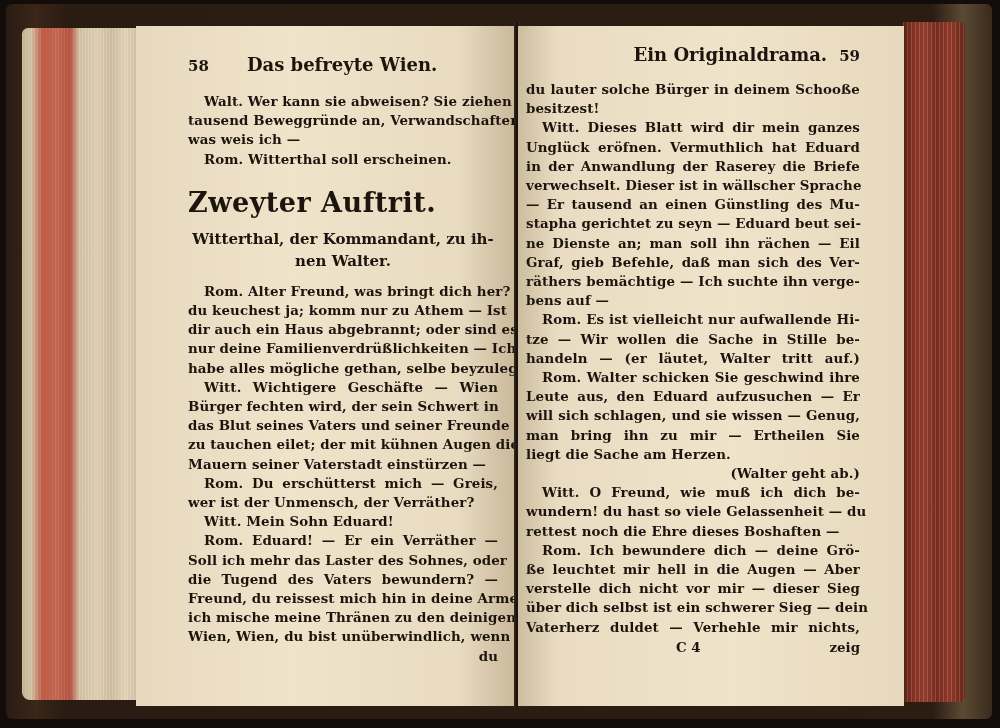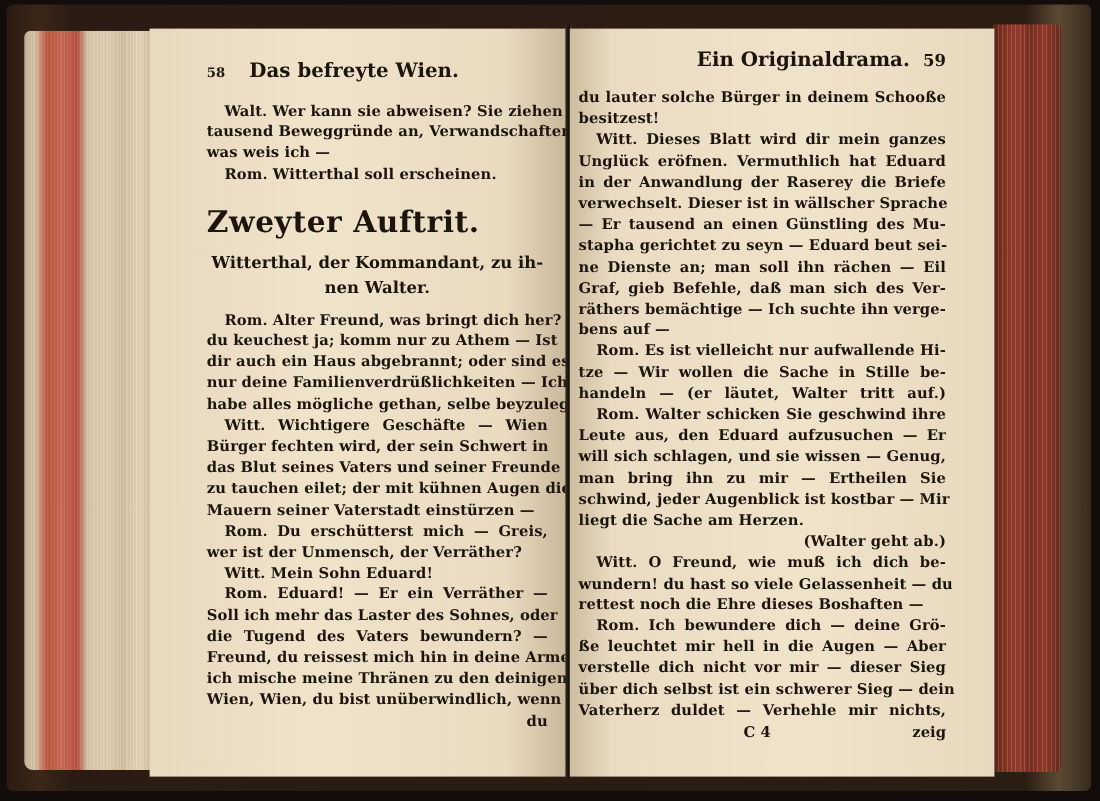--- a/index.html
+++ b/index.html
@@ -45,21 +45,21 @@
       background: linear-gradient(90deg, #cdbd9f 0%, #e9dcc2 10%, #efe3ca 55%, #e7d9bd 100%);
     }
     .gutter {
       position: absolute; left: 514px; top: 22px; width: 6px; height: 686px;
       background: linear-gradient(90deg, #3a2a1e, #15100c, #3a2a1e);
     }
     .running-head {
       display: flex; align-items: baseline; font-size: 18px; font-weight: bold;
       margin-bottom: 14px; height: 24px;
     }
-    .page-left .running-head .num { margin-right: 22px; font-size: 12px; }
+    .page-left .running-head .num { margin-right: 38px; font-size: 15px; }
     .page-right .running-head { justify-content: flex-end; margin-bottom: 12px; }
     .page-right .running-head .num { margin-left: 12px; font-size: 15px; }
     .line {
       font-size: 13.4px; line-height: 19.2px; white-space: nowrap;
       letter-spacing: 0.1px; text-align: justify; text-align-last: justify;
       font-weight: bold;
     }
     .line.indent { padding-left: 16px; }
     .line.last { text-align-last: left; }
     .line.right { text-align: center; text-align-last: right; }
@@ -141,21 +141,20 @@
   <div class="line">Graf, gieb Befehle, daß man sich des Ver-</div>
   <div class="line">räthers bemächtige — Ich suchte ihn verge-</div>
   <div class="line last">bens auf —</div>
   <div class="line indent">Rom. Es ist vielleicht nur aufwallende Hi-</div>
   <div class="line">tze — Wir wollen die Sache in Stille be-</div>
   <div class="line">handeln — (er läutet, Walter tritt auf.)</div>
   <div class="line indent">Rom. Walter schicken Sie geschwind ihre</div>
   <div class="line">Leute aus, den Eduard aufzusuchen — Er</div>
   <div class="line">will sich schlagen, und sie wissen — Genug,</div>
   <div class="line">man bring ihn zu mir — Ertheilen Sie</div>
-  <div class="line">schwind, jeder Augenblick ist kostbar — Mir</div>
   <div class="line last">liegt die Sache am Herzen.</div>
   <div class="line right">(Walter geht ab.)</div>
   <div class="line indent">Witt. O Freund, wie muß ich dich be-</div>
   <div class="line">wundern! du hast so viele Gelassenheit — du</div>
   <div class="line last">rettest noch die Ehre dieses Boshaften —</div>
   <div class="line indent">Rom. Ich bewundere dich — deine Grö-</div>
   <div class="line">ße leuchtet mir hell in die Augen — Aber</div>
   <div class="line">verstelle dich nicht vor mir — dieser Sieg</div>
   <div class="line">über dich selbst ist ein schwerer Sieg — dein</div>
   <div class="line">Vaterherz duldet — Verhehle mir nichts,</div>

